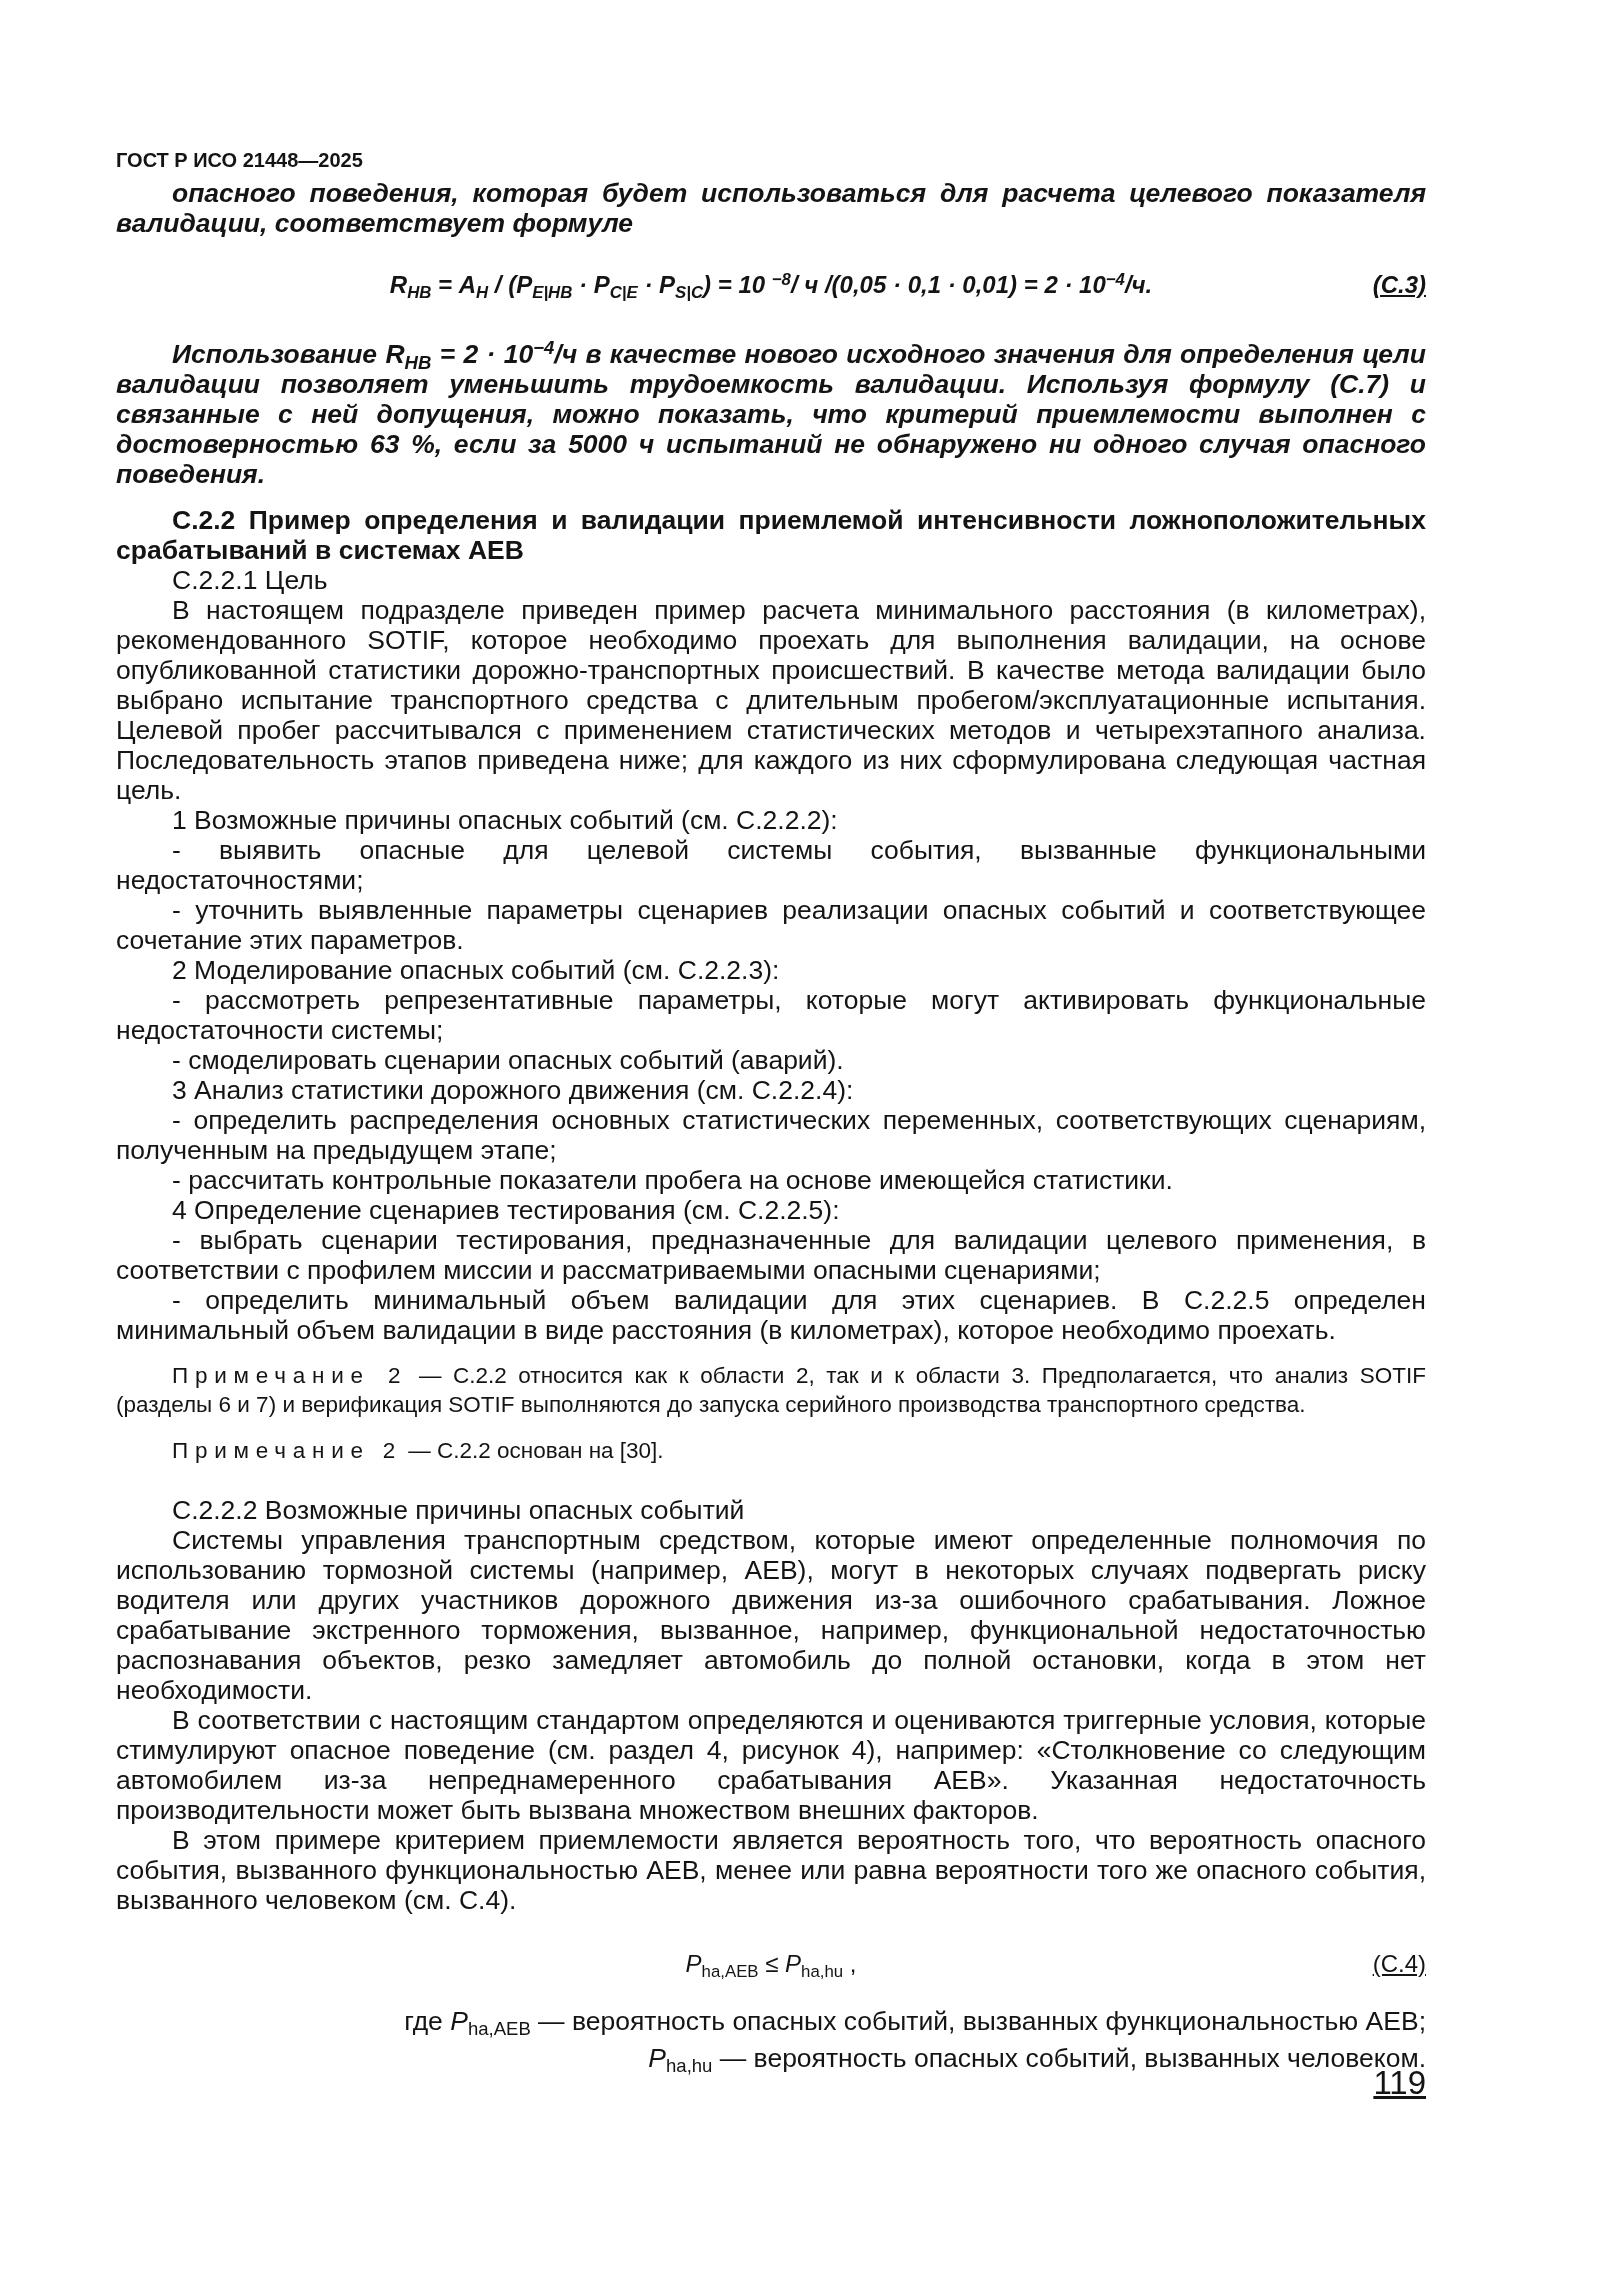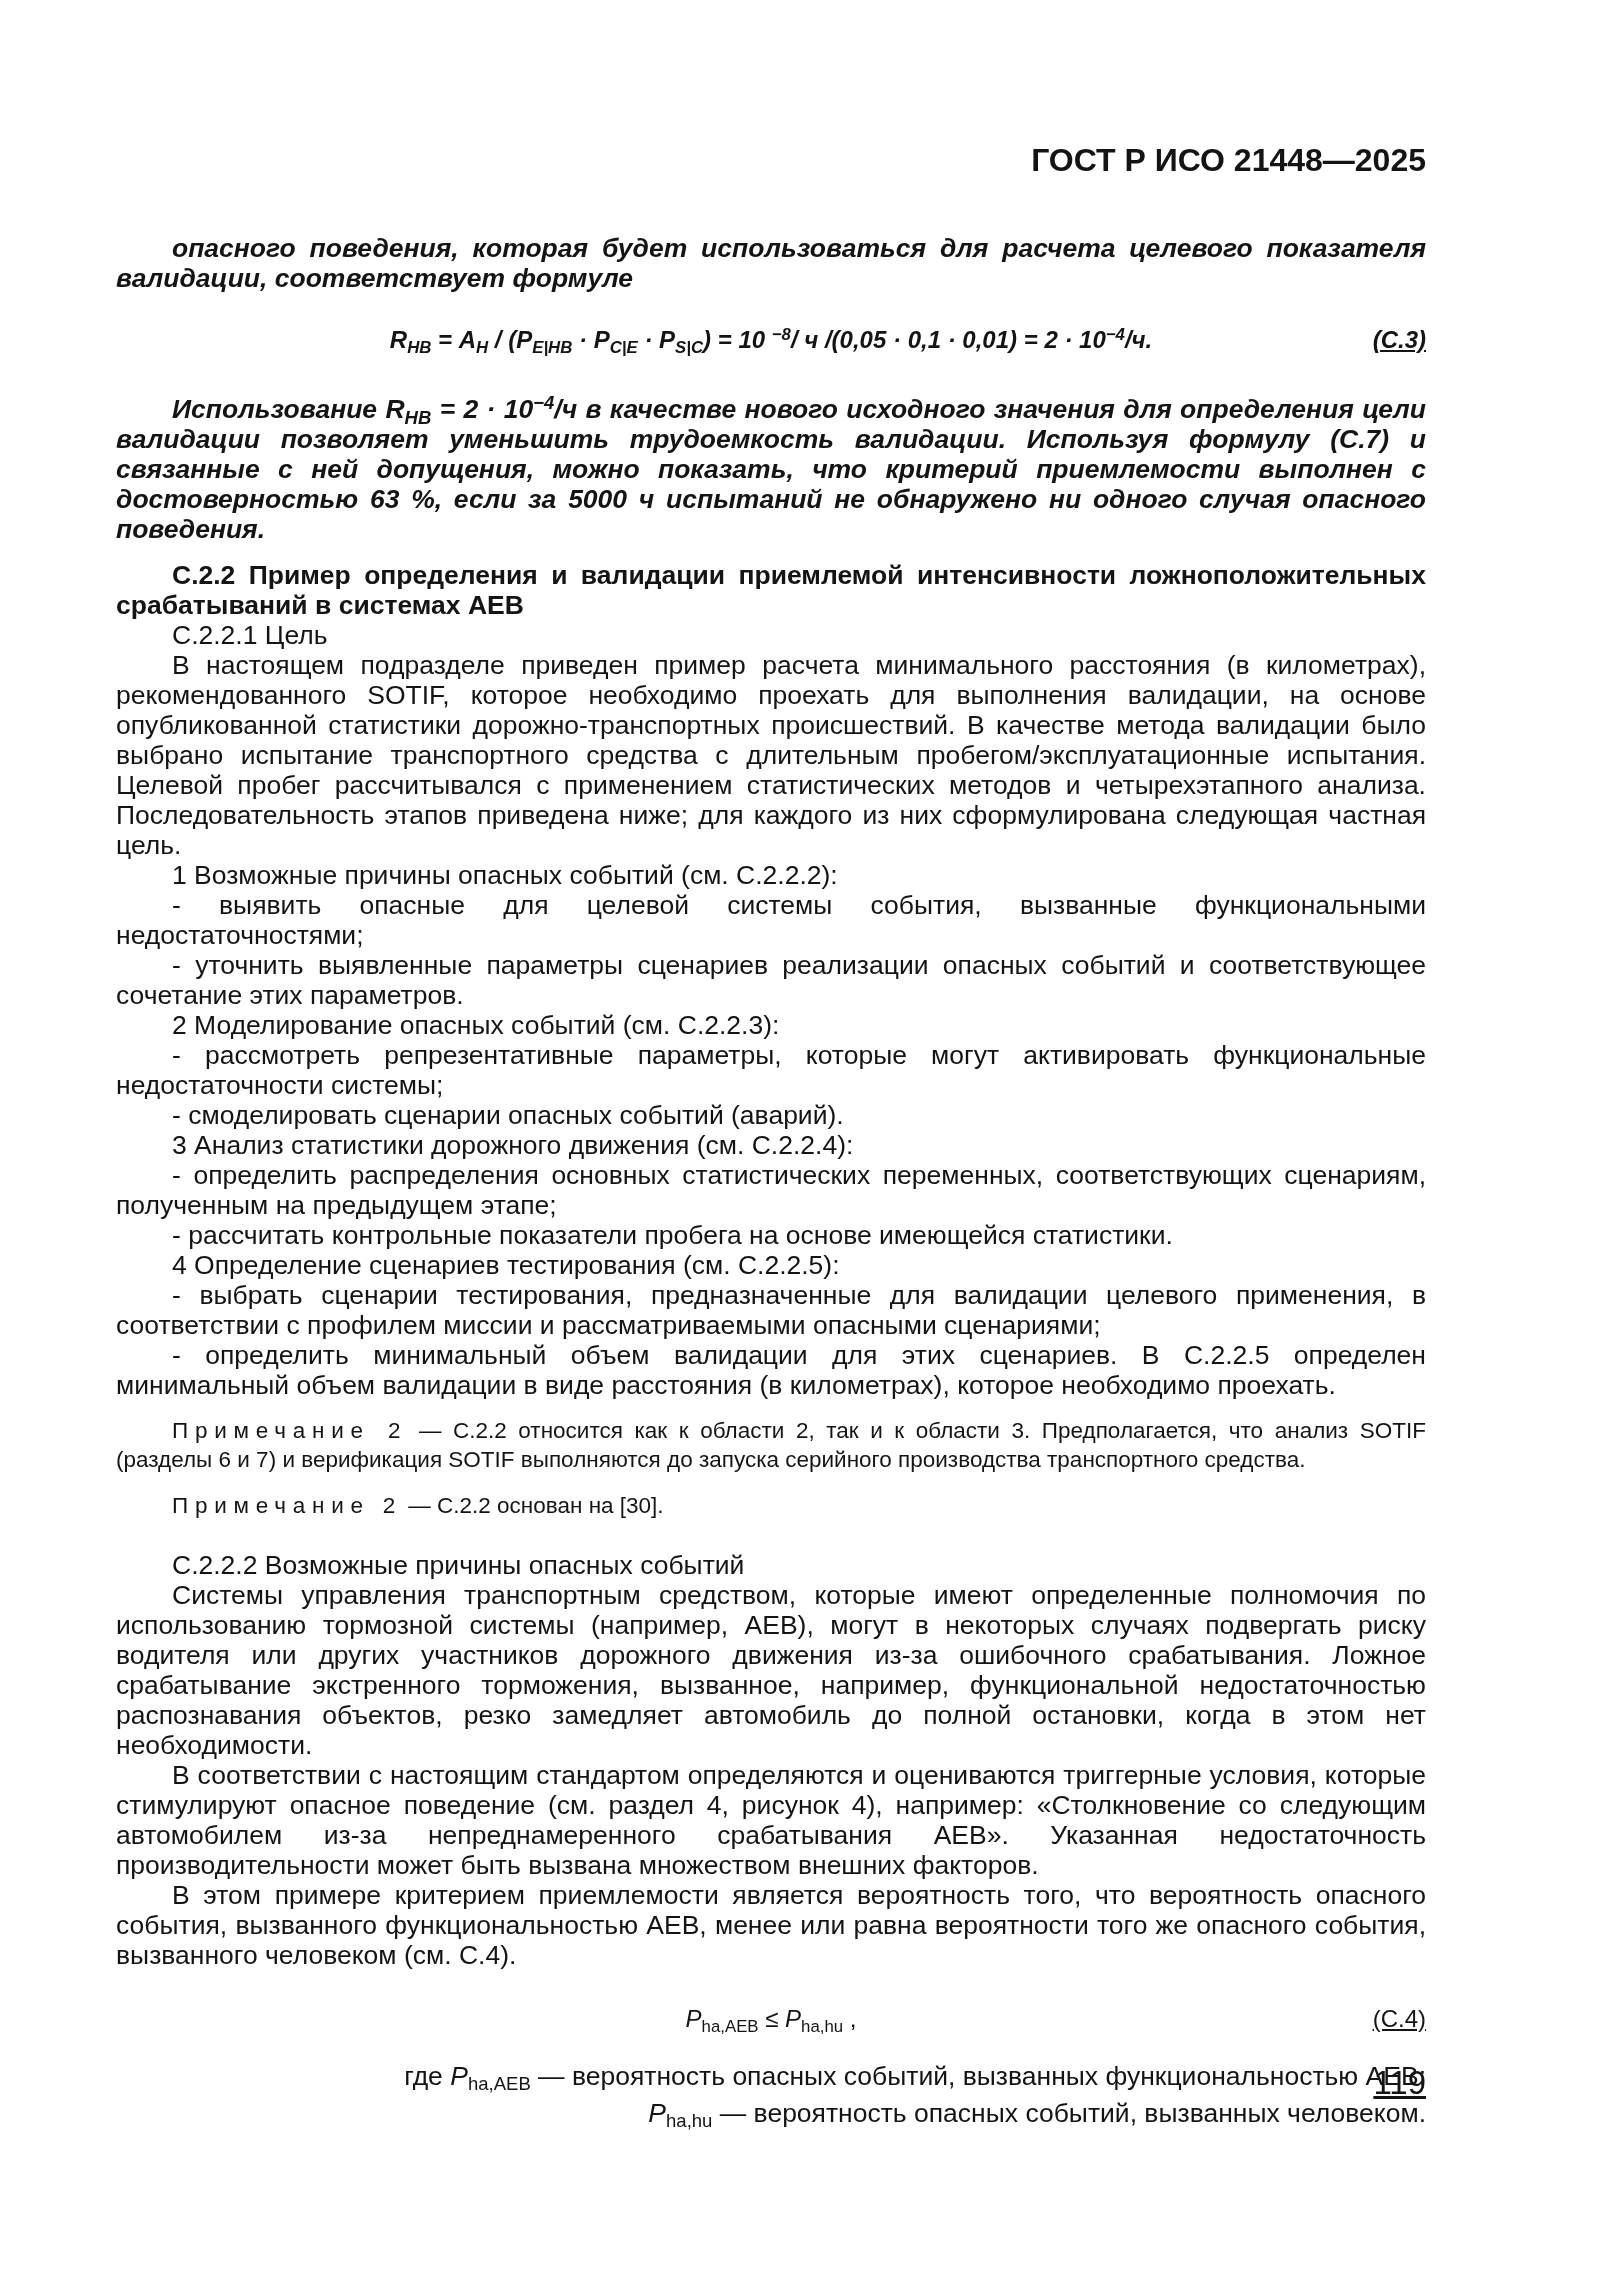--- a/index.html
+++ b/index.html
@@ -9,36 +9,36 @@
     margin:0 auto;
     background:#ffffff;
     color:#141414;
     font-family:"Liberation Sans","DejaVu Sans",sans-serif;
     box-sizing:border-box;
     padding:143px 195px 0 116px;
     overflow:hidden;
   }
   p { margin:0; }
   .doc-header {
-    text-align:right;
+    text-align:left;
     font-weight:bold;
-    font-size:32px;
+    font-size:20px;
     line-height:35px;
     white-space:nowrap;
   }
   .body-text {
     font-size:26.5px;
     line-height:30px;
     text-align:justify;
     text-indent:56px;
     hyphens:auto;
     -webkit-hyphens:auto;
   }
   .bi { font-weight:bold; font-style:italic; }
-  .intro { margin-top:55px; }
+  .intro { }
   .h-c22 { font-weight:bold; margin-top:15.7px; }
   .h-c222 { margin-top:30px; }
   .formula-row {
     position:relative;
     text-align:center;
     font-size:24px;
     line-height:33px;
     margin:30px 0 38px 0;
   }
   .formula-row.f2 { margin:32px 0 23.5px 0; }

